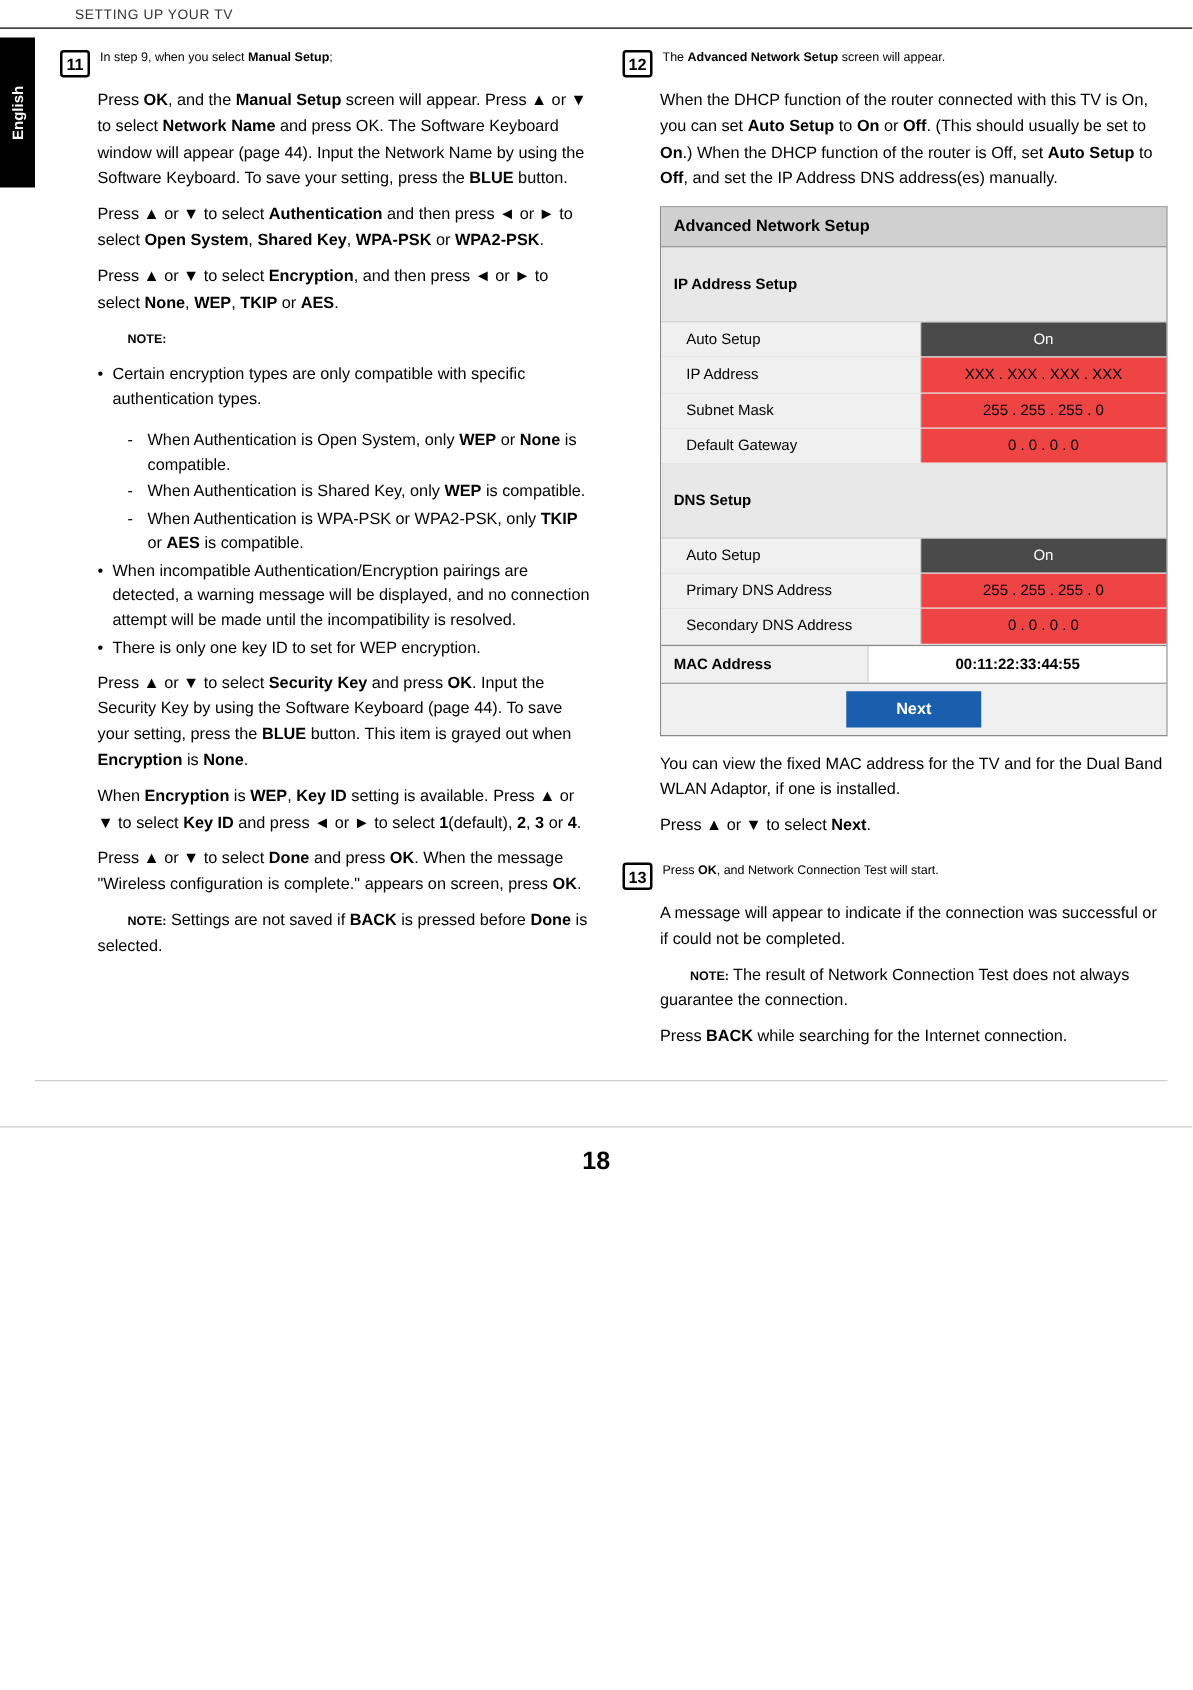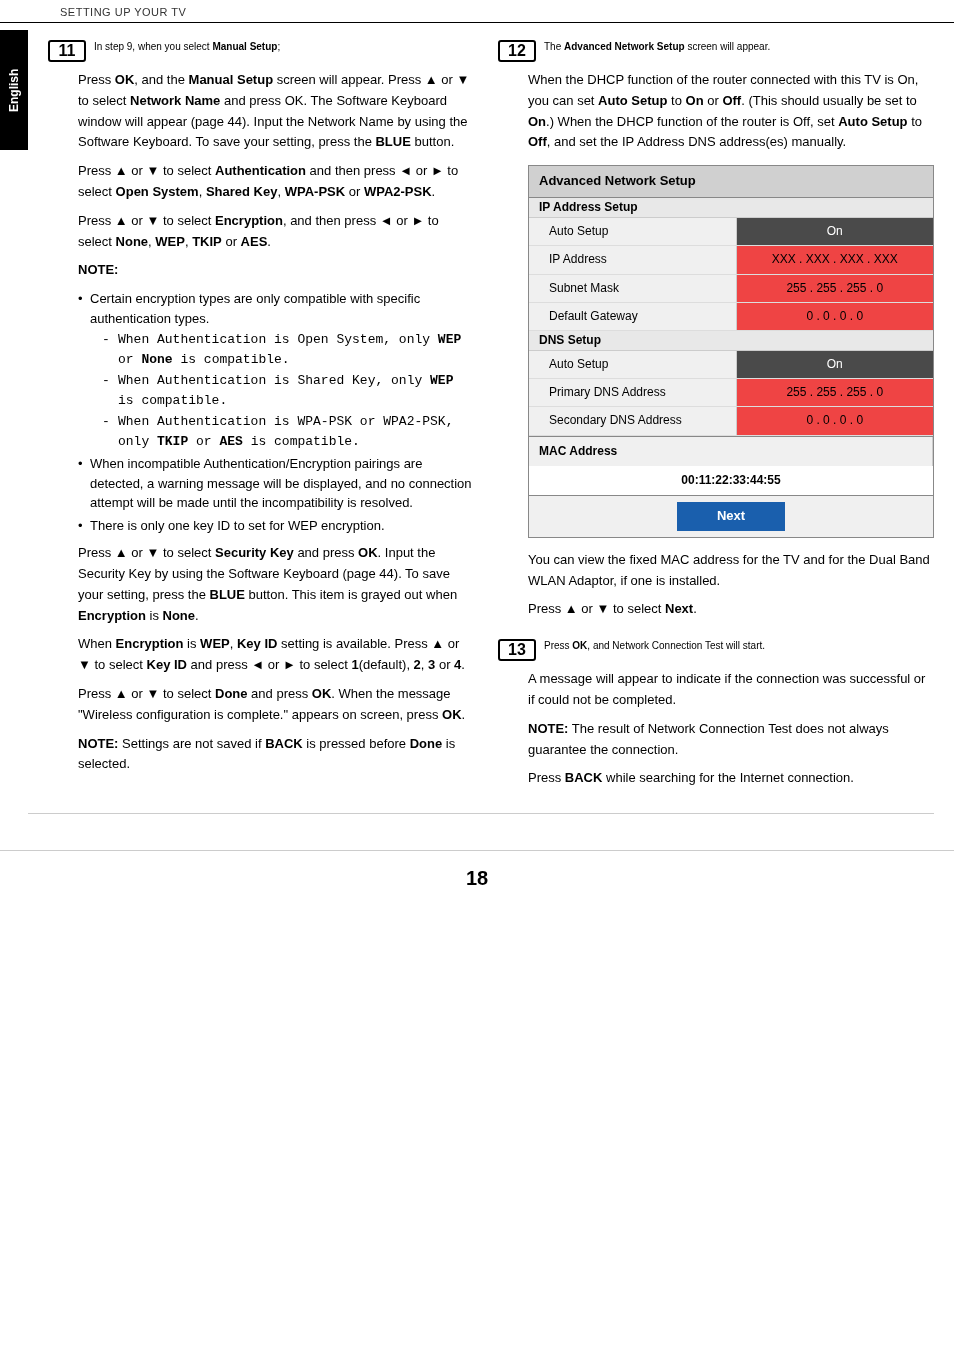--- a/index.html
+++ b/index.html
@@ -61,70 +61,70 @@
     }
     .step-header {
       display: flex;
       align-items: flex-start;
       margin-bottom: 8px;
     }
     .step-number {
       display: inline-flex;
       align-items: center;
       justify-content: center;
-      width: 38px;
+      width: 24px;
       height: 22px;
       border: 2px solid #000;
       border-radius: 3px;
       font-weight: bold;
-      font-size: 16px;
+      font-size: 13px;
       margin-right: 8px;
       flex-shrink: 0;
       margin-top: 1px;
     }
     .step-text {
       font-size: 10px;
       line-height: 1.5;
     }
     .step-text b { font-weight: bold; }
     .section-body {
       margin-left: 30px;
       font-size: 13px;
       line-height: 1.6;
     }
     .section-body p {
       margin-bottom: 8px;
     }
     .section-body b { font-weight: bold; }
     .note-label {
       font-weight: bold;
-      font-size: 13px;
+      font-size: 10px;
+      margin-left: 24px;
     }
     .bullet-list {
       list-style: none;
       margin: 4px 0 8px 0;
       padding: 0;
     }
     .bullet-list > li {
       padding-left: 12px;
       position: relative;
       margin-bottom: 3px;
       font-size: 13px;
       line-height: 1.5;
     }
     .bullet-list > li::before {
       content: "•";
       position: absolute;
       left: 0;
     }
     .sub-bullet-list {
       list-style: none;
-      margin: 2px 0 2px 12px;
+      margin: 14px 0 2px 12px;
       padding: 0;
-      font-family: Liberation Mono, monospace;
     }
     .sub-bullet-list > li {
       padding-left: 16px;
       position: relative;
       margin-bottom: 2px;
       font-size: 13px;
       line-height: 1.5;
     }
     .sub-bullet-list > li::before {
       content: "-";
@@ -139,21 +139,21 @@
     }
     .tv-ui-title {
       background: #d0d0d0;
       padding: 5px 10px;
       font-weight: bold;
       font-size: 13px;
       border-bottom: 1px solid #888;
     }
     .tv-ui-section-header {
       background: #e8e8e8;
-      padding: 0 10px;
+      padding: 20px 10px;
       font-weight: bold;
       font-size: 12px;
       border-bottom: 1px solid #ccc;
     }
     .tv-ui-row {
       display: flex;
       border-bottom: 1px solid #ddd;
     }
     .tv-ui-row:last-child {
       border-bottom: none;
@@ -175,21 +175,20 @@
       text-align: center;
       background: #ef4444;
     }
     .tv-ui-value.highlight {
       background: #4a4a4a;
       color: #fff;
     }
     .tv-ui-mac-row {
       display: flex;
       border-top: 1px solid #888;
-      flex-direction: column;
     }
     .tv-ui-mac-label {
       flex: 1;
       padding: 5px 10px;
       font-size: 12px;
       font-weight: bold;
       background: #f0f0f0;
       border-right: 1px solid #ccc;
     }
     .tv-ui-mac-value {

